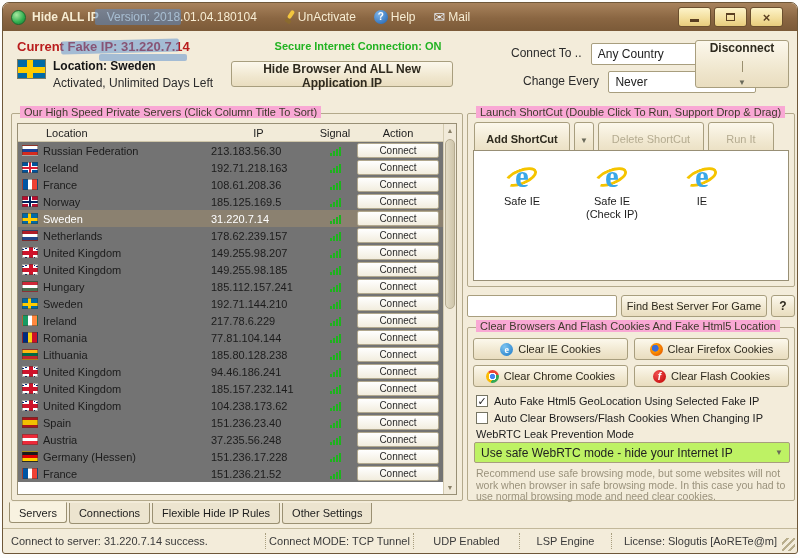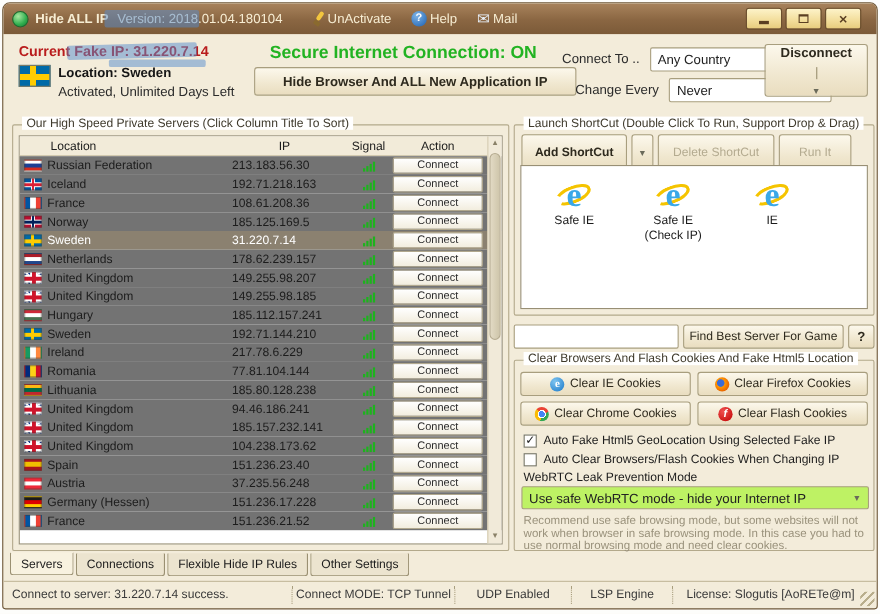--- a/index.html
+++ b/index.html
@@ -23,33 +23,33 @@
   .g-max { width:9px; height:8px; border:1px solid #5a3f22; border-top-width:2px; }
   .g-close { font-size:13px; font-weight:bold; line-height:1; }
   .wm { position:absolute; background:rgba(85,140,205,.5); border-radius:2px; pointer-events:none; }
 
   
   .header { position:absolute; left:0; top:28px; width:100%; height:68px; }
   .fake-ip { position:absolute; left:14px; top:8px; font-size:13px; font-weight:bold; color:#b91c1c; }
   .se-flag-big { position:absolute; left:14px; top:28px; width:29px; height:20px; background:linear-gradient(90deg, transparent 0 9px, #fecc02 9px 15px, transparent 15px), linear-gradient(180deg, transparent 0 7px, #fecc02 7px 13px, transparent 13px), #006aa7; border:1px solid #7a7a66; }
   .loc-label { position:absolute; left:50px; top:28px; font-size:12px; font-weight:bold; color:#151515; }
   .act-label { position:absolute; left:50px; top:45px; font-size:12px; color:#2b2b2b; }
-  .secure { position:absolute; left:225px; top:9px; width:260px; text-align:right; font-size:16px; font-weight:bold; color:#22b322; }
-  .hide-browser-btn { position:absolute; left:228px; top:30px; width:293px; height:26px; font-weight:bold; font-size:12px; color:#2e2a1e; }
+  .secure { position:absolute; left:225px; top:9px; width:260px; text-align:center; font-size:11px; font-weight:bold; color:#22b322; }
+  .hide-browser-btn { position:absolute; left:228px; top:30px; width:222px; height:26px; font-weight:bold; font-size:12px; color:#2e2a1e; }
   .btn { background:linear-gradient(#fcf8ec,#f0e7cf 60%,#e9ddbf); border:1px solid #a89e7e; border-radius:3px; font-family:"Liberation Sans", sans-serif; }
   .ctrl-row1 { position:absolute; left:508px; top:12px; font-size:12px; color:#2b2b2b; }
   .ctrl-row2 { position:absolute; left:520px; top:40px; font-size:12px; color:#2b2b2b; }
   .dropdown { display:inline-flex; align-items:center; justify-content:space-between; width:148px; height:22px; background:#fff; border:1px solid #a89e7e; border-radius:2px; padding:0 6px; font-size:12px; color:#222; vertical-align:middle; margin-left:6px; }
   .dd-arrow { font-size:8px; color:#6a6a5a; }
   .disconnect-btn { position:absolute; right:8px; top:9px; width:94px; height:48px; display:flex; align-items:center; justify-content:center; gap:6px; font-size:12px; font-weight:bold; color:#2e2a1e;flex-direction:column; }
   .disc-sep { width:1px; height:34px; background:#9a8f6f; }
 
   
   .groupbox { position:absolute; border:1px solid #b3a98b; border-radius:2px; }
-  .legend { position:absolute; top:-8px; left:8px; background:#ffffff; padding:0 4px; font-size:11px; color:#3f3a2c; white-space:nowrap; }
+  .legend { position:absolute; top:-8px; left:8px; background:#f9a8d4; padding:0 4px; font-size:11px; color:#3f3a2c; white-space:nowrap; }
 
   
   .servers-group { left:8px; top:110px; width:452px; height:388px; }
   .table-wrap { position:absolute; left:5px; top:9px; right:5px; bottom:5px; background:#fff; border:1px solid #988f75; }
   .thead { display:flex; height:18px; background:#f2ebd9; border-bottom:1px solid #cfc6aa; font-size:11px; color:#1c1c1c; align-items:center; margin-right:13px; }
   .th { overflow:hidden; }
   .th0 { width:183px; padding-left:28px; } .th1 { width:115px; text-align:center; } .th2 { width:38px; text-align:center; } .th3 { width:88px; text-align:center; }
   .srow { display:flex; height:17px; align-items:center; font-size:11px; color:#1c1c1c; background:#737373; }
   .srow.sel { background:#8b8170; color:#fff; }
   .c-loc { width:183px; display:flex; align-items:center; padding-left:4px; gap:5px; overflow:hidden; }

